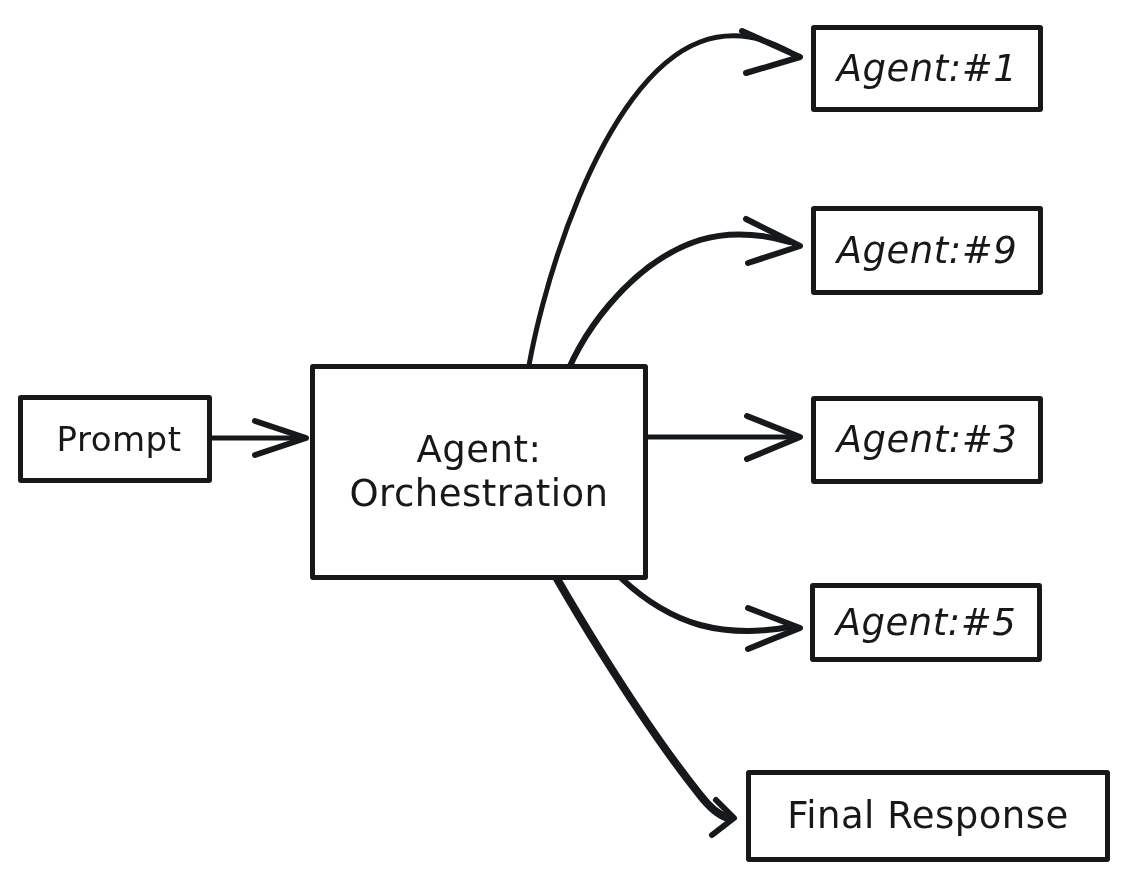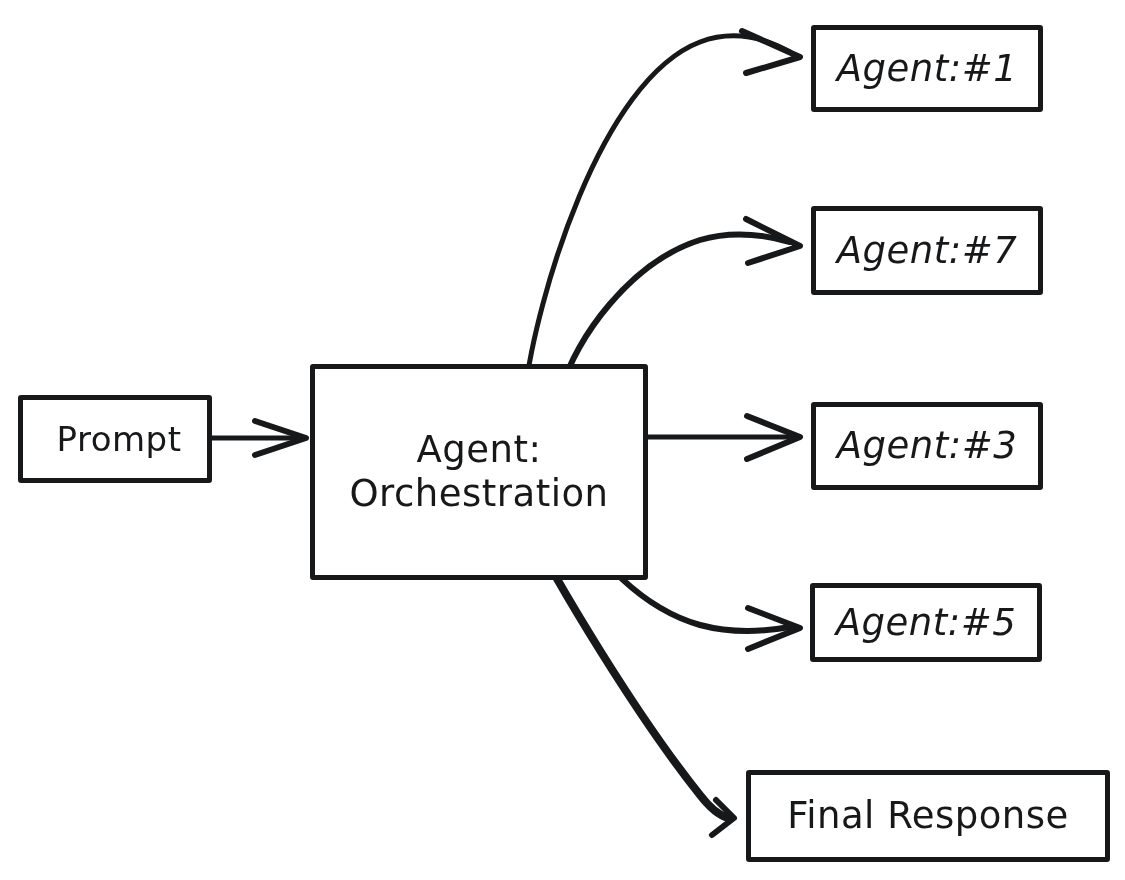--- a/index.html
+++ b/index.html
@@ -117,24 +117,24 @@
   <div class="node-box" style="left:310px; top:364px; width:338px; height:216px;">
     <span class="node-label label-upright size-lg">Agent:
 Orchestration</span>
   </div>
 
   <div class="node-box" style="left:811px; top:19px; width:232px; height:87px;margin-top:6px;">
     <span class="node-label label-italic size-lg">Agent:#1</span>
   </div>
 
   <div class="node-box" style="left:811px; top:206px; width:232px; height:89px;">
-    <span class="node-label label-italic size-lg">Agent:#7</span>
+    <span class="node-label label-italic size-lg">Agent:#9</span>
   </div>
 
-  <div class="node-box" style="left:811px; top:396px; width:232px; height:88px;margin-top:6px;">
+  <div class="node-box" style="left:811px; top:396px; width:232px; height:88px;">
     <span class="node-label label-italic size-lg">Agent:#3</span>
   </div>
 
   <div class="node-box" style="left:810px; top:583px; width:232px; height:79px;">
     <span class="node-label label-italic size-lg">Agent:#5</span>
   </div>
 
   <div class="node-box" style="left:746px; top:770px; width:364px; height:92px;text-align:right;">
     <span class="node-label label-upright size-lg">Final Response</span>
   </div>

